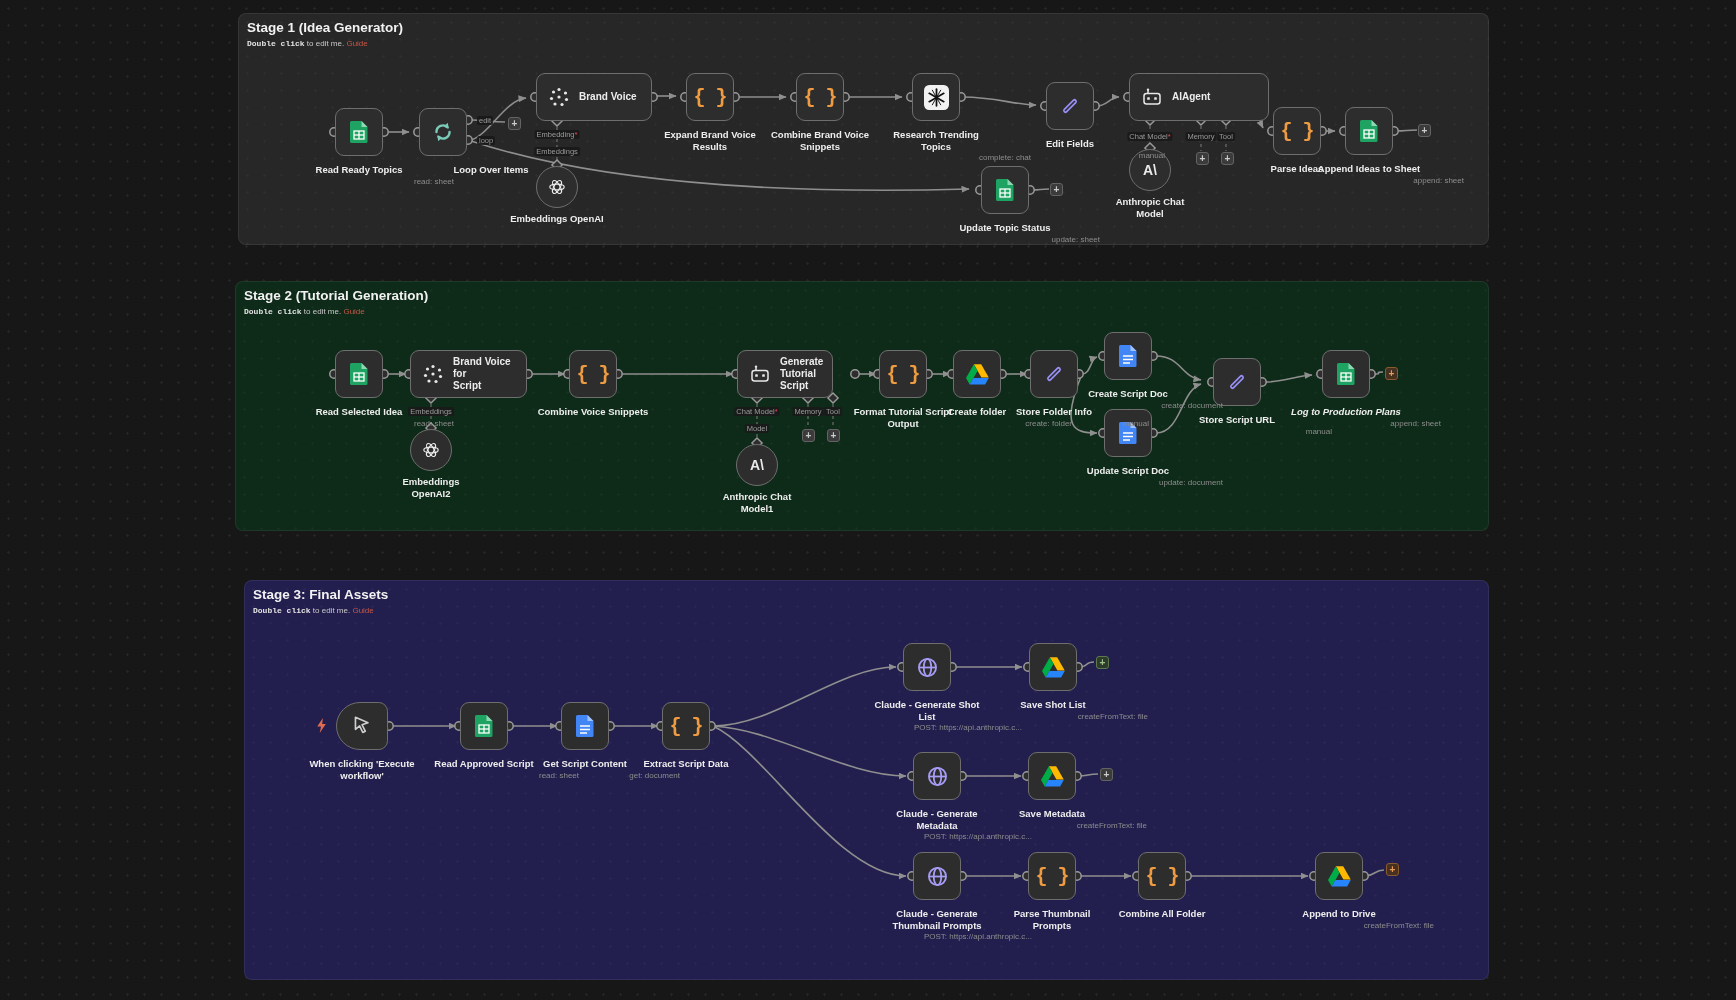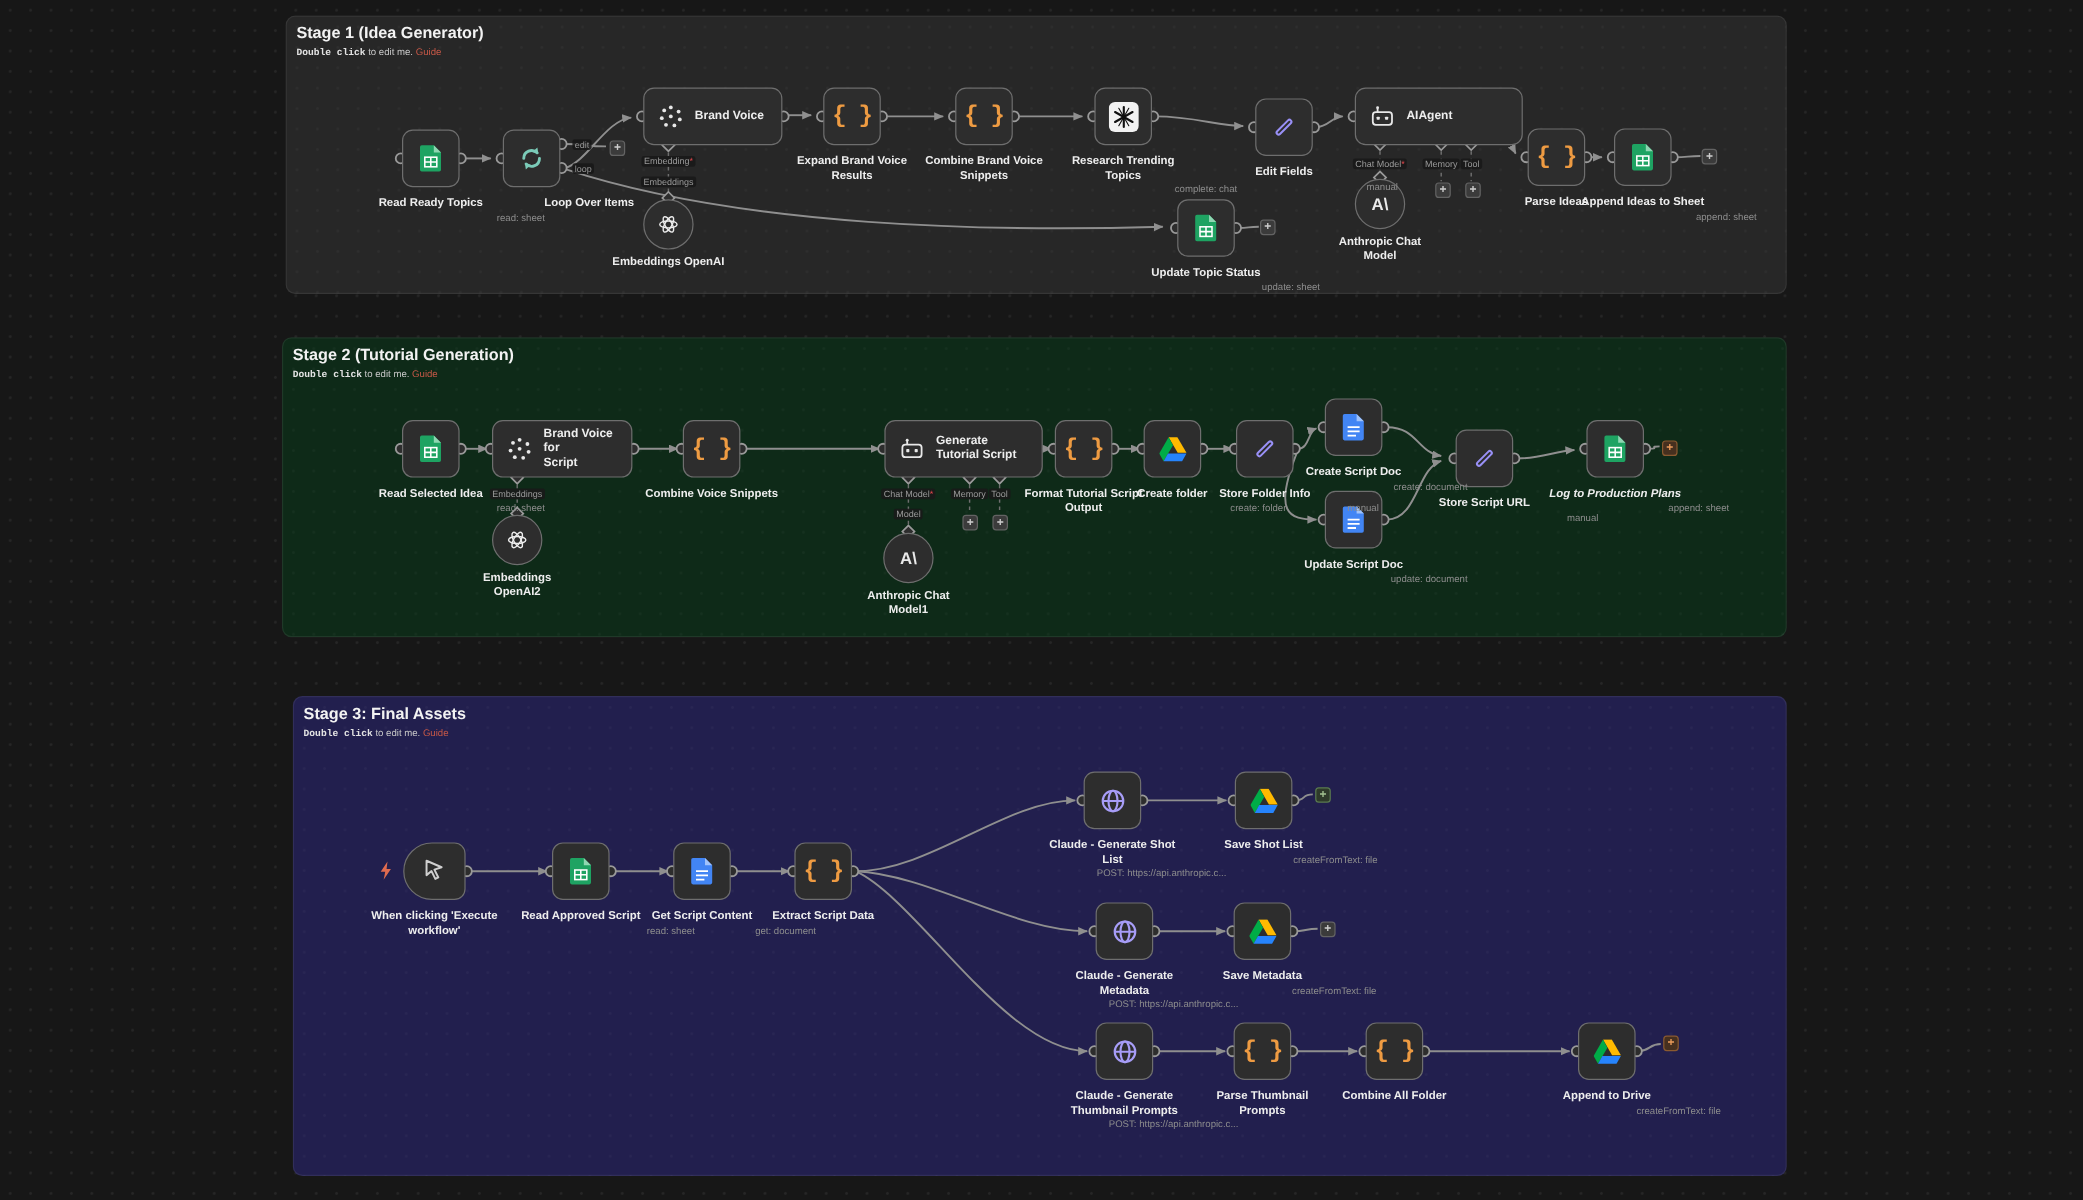--- a/index.html
+++ b/index.html
@@ -404,21 +404,21 @@
         </svg>
       </span>
     </div>
     <div class="nlabel" style="left: 346px; top: 476px;">Embeddings<br>OpenAI2</div>
     <div class="node square" style="left: 569px; top: 350px; width: 48px; height: 48px;">
       <span class="nicon">
         <span class="braces" style="font-size:20px;">{ }</span>
       </span>
     </div>
     <div class="nlabel" style="left: 508px; top: 406px;">Combine Voice Snippets</div>
-    <div class="node wide" style="left: 737px; top: 350px; width: 132px; height: 48px;">
+    <div class="node wide" style="left: 737px; top: 350px; width: 96px; height: 48px;">
       <span class="nicon">
         <svg width="22" height="22" viewBox="0 0 22 22">
           <g stroke="#e8e8e8" stroke-width="1.5" fill="none">
             <rect x="3" y="7.5" width="16" height="10.5" rx="2.5"></rect>
             <line x1="7" y1="7.5" x2="7" y2="4.5"></line>
           </g>
           <circle cx="7" cy="3.8" r="1.2" fill="#e8e8e8"></circle>
           <rect x="6.2" y="11.2" width="2.6" height="2.6" rx="0.6" fill="#e8e8e8"></rect>
           <rect x="13.2" y="11.2" width="2.6" height="2.6" rx="0.6" fill="#e8e8e8"></rect>
         </svg>

